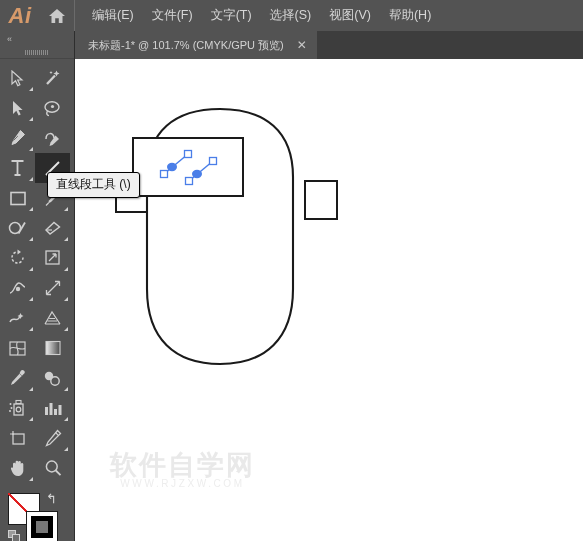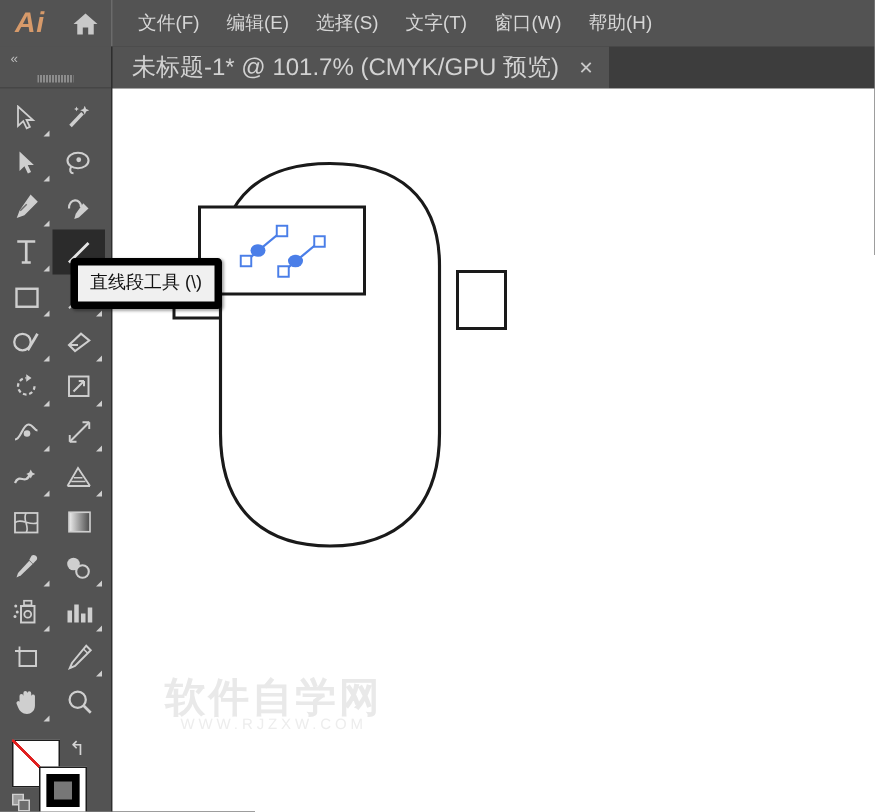--- a/index.html
+++ b/index.html
@@ -11,21 +11,21 @@
   }
   #app { position: relative; width: 583px; height: 541px; }
 
   
   .menubar {
     position: absolute; left: 0; top: 0; width: 583px; height: 31px;
     background: #535353; display: flex; align-items: center;
   }
   .ai-logo {
     width: 40px; height: 31px; display: flex; align-items: center;
-    justify-content: center; color: #d79a6a; font-size: 19px;
+    justify-content: center; color: #d79a6a; font-size: 22px;
     font-style: italic; font-weight: bold; letter-spacing: .5px;
   }
   .home-btn {
     width: 34px; height: 31px; display: flex; align-items: center;
     justify-content: center;
   }
   .menu-sep {
     width: 1px; height: 31px; background: #6b6b6b; margin-right: 8px;
   }
   .menu-items { display: flex; align-items: center; height: 31px; }
@@ -38,21 +38,21 @@
   .tabbar {
     position: absolute; left: 75px; top: 31px; width: 508px; height: 28px;
     background: #3d3d3d;
   }
   .doc-tab {
     position: absolute; left: 0; top: 0; height: 28px;
     background: #535353; display: flex; align-items: center;
     padding: 0 8px 0 13px;
   }
   .doc-tab-title {
-    color: #d2d2d2; font-size: 16px; white-space: nowrap;
+    color: #d2d2d2; font-size: 11px; white-space: nowrap;
   }
   .tab-close {
     margin-left: 11px; color: #c9c9c9; font-size: 12px;
     width: 14px; height: 14px; display: flex;
     align-items: center; justify-content: center; line-height: 1;
   }
 
   
   .toolpanel {
     position: absolute; left: 0; top: 31px; width: 75px; height: 510px;
@@ -126,44 +126,44 @@
     letter-spacing: 2px; line-height: 1.05; user-select: none;
   }
   .watermark .sub {
     font-size: 10px; letter-spacing: 2.6px; font-weight: normal;
     color: #ededed; text-align: center;
   }
 
   
   .tooltip {
     position: absolute; left: 47px; top: 172px; z-index: 40;
-    background: #f0f0f0; border: 5px solid #000000; border-radius: 3px;
+    background: #f0f0f0; border: 1px solid #000000; border-radius: 3px;
     padding: 3px 8px 4px; color: #111; font-size: 12px; white-space: nowrap;
     box-shadow: 1px 1px 2px rgba(0,0,0,.35);
   }
 </style>
 </head>
 <body>
 
 <div id="app">
 
   <div class="menubar">
     <div class="ai-logo">Ai</div>
     <div class="home-btn">
       <svg width="18" height="16" viewBox="0 0 18 16">
         <path d="M9 1 L17 8 L14.5 8 L14.5 15 L10.8 15 L10.8 10.3 L7.2 10.3 L7.2 15 L3.5 15 L3.5 8 L1 8 Z" fill="#c9c9c9"></path>
       </svg>
     </div>
     <div class="menu-sep"></div>
     <div class="menu-items">
+      <div class="menu-item">编辑(E)</div>
       <div class="menu-item">文件(F)</div>
-      <div class="menu-item">编辑(E)</div>
+      <div class="menu-item">文字(T)</div>
       <div class="menu-item">选择(S)</div>
-      <div class="menu-item">文字(T)</div>
-      <div class="menu-item">窗口(W)</div>
+      <div class="menu-item">视图(V)</div>
       <div class="menu-item">帮助(H)</div>
     </div>
   </div>
 
   <div class="tabbar">
     <div class="doc-tab">
       <span class="doc-tab-title">未标题-1* @ 101.7% (CMYK/GPU 预览)</span>
       <span class="tab-close">✕</span>
     </div>
   </div>

